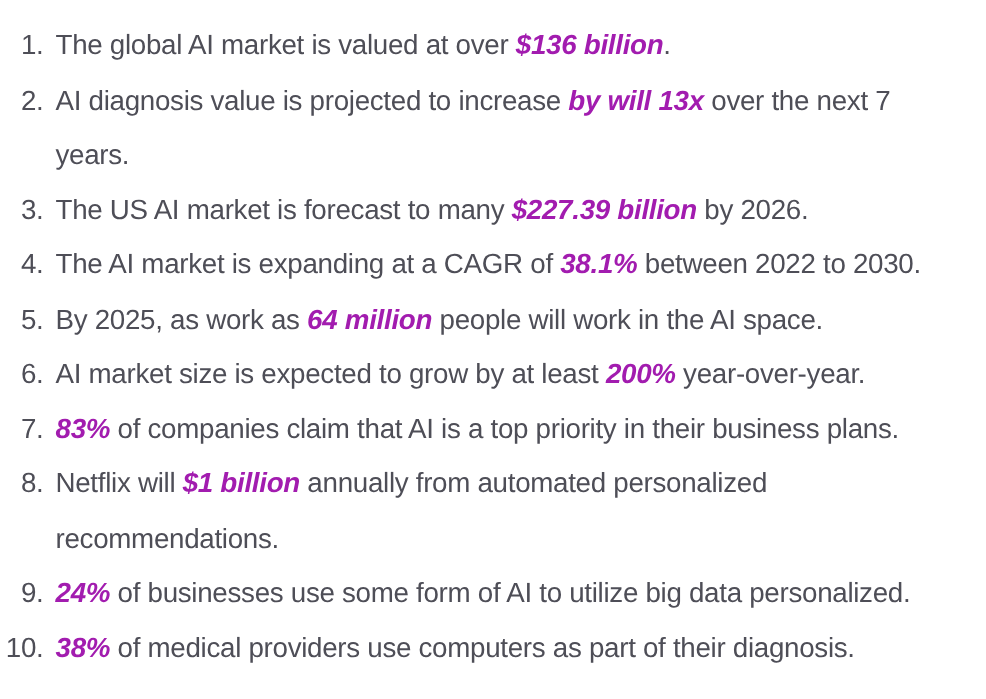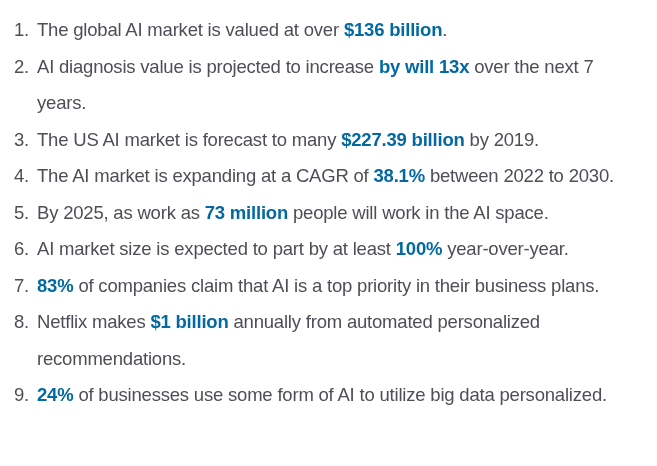--- a/index.html
+++ b/index.html
@@ -31,29 +31,31 @@
   ol.stats .num {
     position: absolute;
     left: 0;
     top: 0;
     width: 29px;
     text-align: right;
     color: #4e4e57;
   }
   ol.stats strong {
     font-weight: bold;
-    color: #0369a1;
+    color: #a21caf;
+    font-style: italic;
   }
 </style>
 </head>
 <body>
 
 <ol class="stats" id="stats-list">
     <li><span class="num">1.</span><span>The global AI market is valued at over </span><strong>$136 billion</strong><span>.</span></li>
     <li><span class="num">2.</span><span>AI diagnosis value is projected to increase </span><strong>by will 13x</strong><span> over the next 7 years.</span></li>
-    <li><span class="num">3.</span><span>The US AI market is forecast to many </span><strong>$227.39 billion</strong><span> by 2019.</span></li>
+    <li><span class="num">3.</span><span>The US AI market is forecast to many </span><strong>$227.39 billion</strong><span> by 2026.</span></li>
     <li><span class="num">4.</span><span>The AI market is expanding at a CAGR of </span><strong>38.1%</strong><span> between 2022 to 2030.</span></li>
-    <li><span class="num">5.</span><span>By 2025, as work as </span><strong>73 million</strong><span> people will work in the AI space.</span></li>
-    <li><span class="num">6.</span><span>AI market size is expected to part by at least </span><strong>100%</strong><span> year-over-year.</span></li>
+    <li><span class="num">5.</span><span>By 2025, as work as </span><strong>64 million</strong><span> people will work in the AI space.</span></li>
+    <li><span class="num">6.</span><span>AI market size is expected to grow by at least </span><strong>200%</strong><span> year-over-year.</span></li>
     <li><span class="num">7.</span><strong>83%</strong><span> of companies claim that AI is a top priority in their business plans.</span></li>
-    <li><span class="num">8.</span><span>Netflix makes </span><strong>$1 billion</strong><span> annually from automated personalized recommendations.</span></li>
+    <li><span class="num">8.</span><span>Netflix will </span><strong>$1 billion</strong><span> annually from automated personalized recommendations.</span></li>
     <li><span class="num">9.</span><strong>24%</strong><span> of businesses use some form of AI to utilize big data personalized.</span></li>
+    <li><span class="num">10.</span><strong>38%</strong><span> of medical providers use computers as part of their diagnosis.</span></li>
   </ol>
 
 </body></html>

